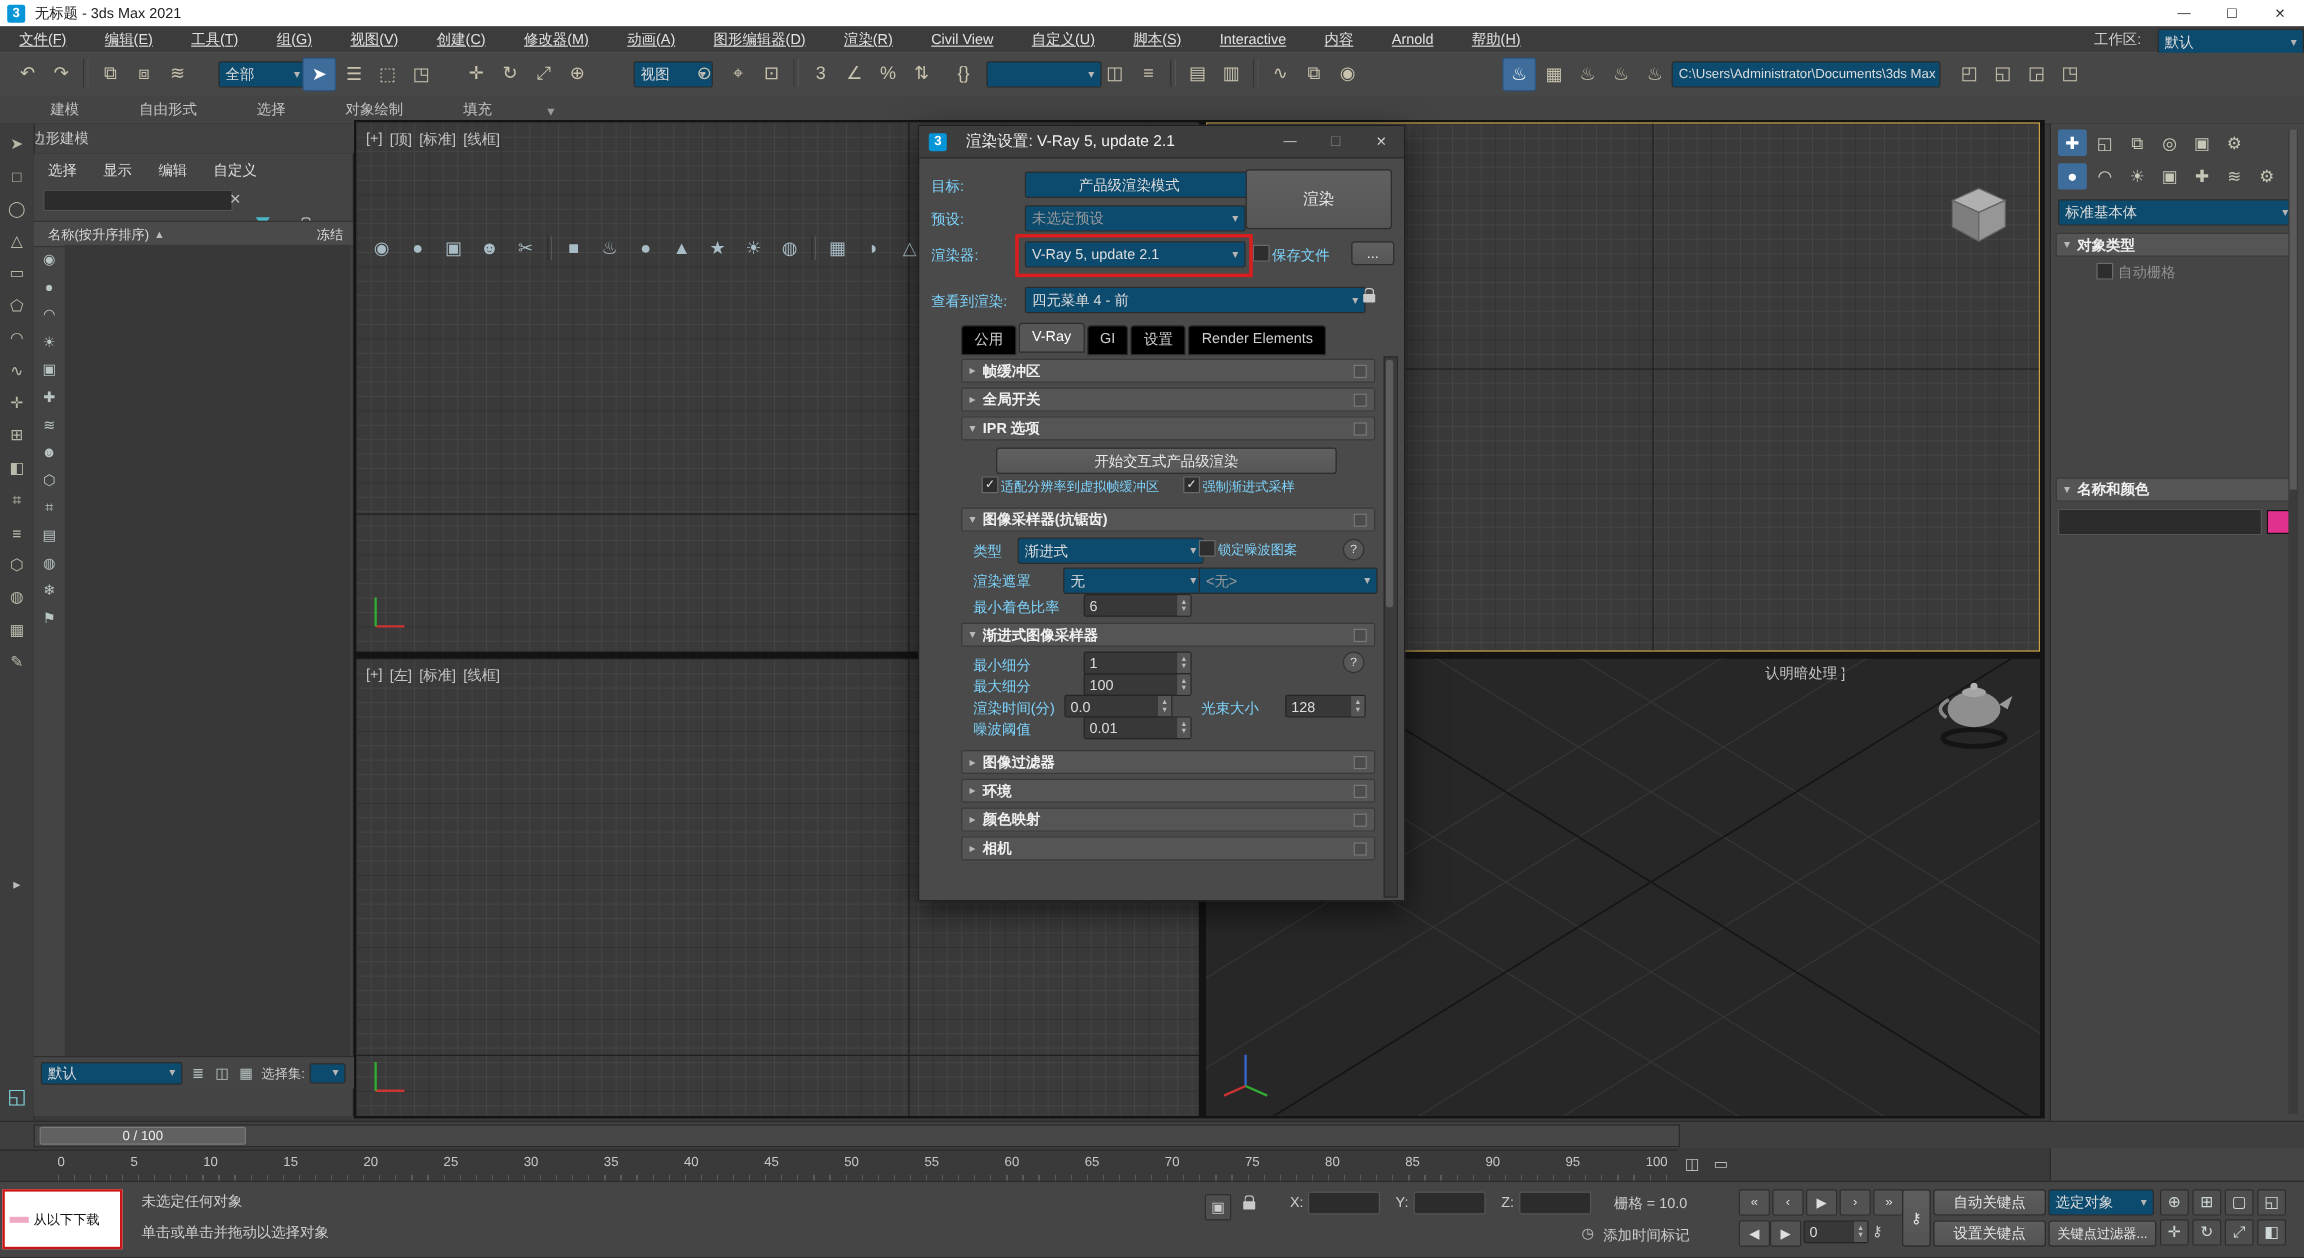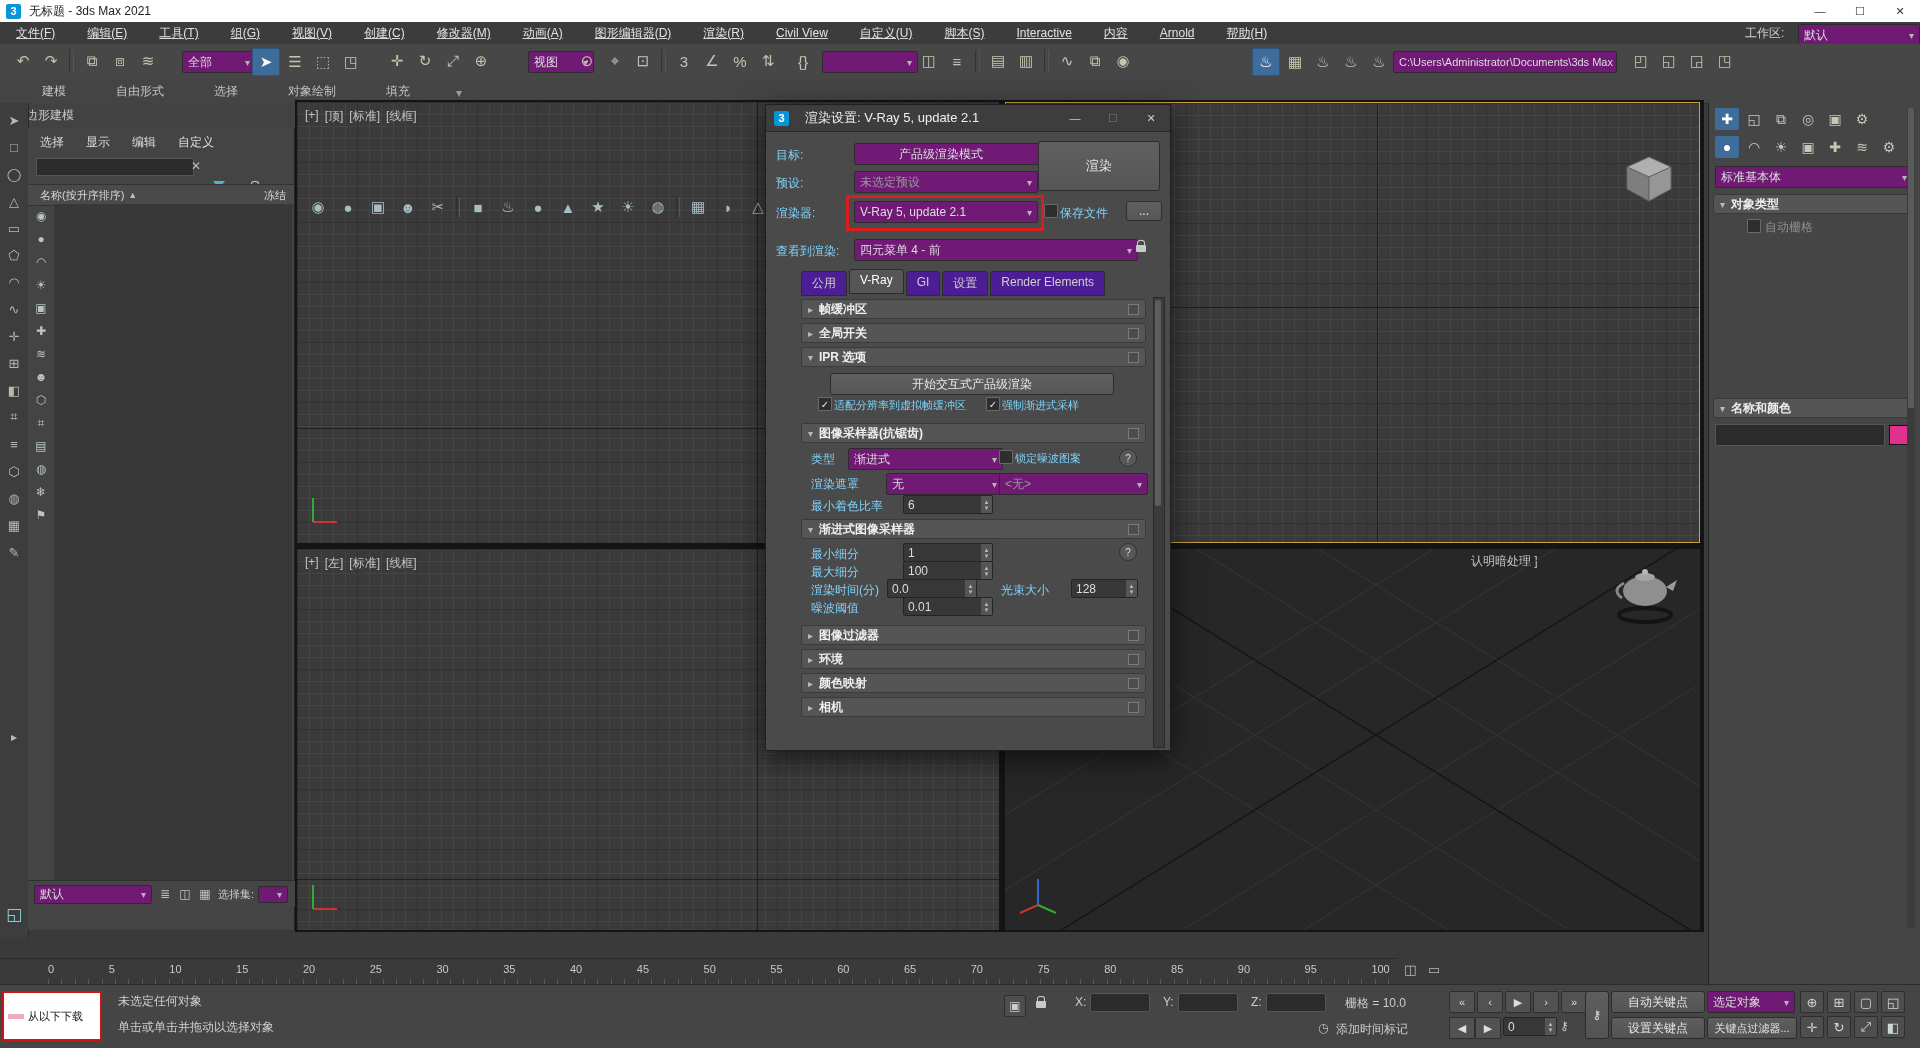--- a/index.html
+++ b/index.html
@@ -15,21 +15,21 @@
   .menubar{left:0;top:22px;width:1920px;height:22px;background:#3c3c3c;border-bottom:4px solid #a3a3a3;display:flex;align-items:center;text-decoration:underline;}
   .menu-item{padding:0 16px;height:22px;display:flex;align-items:center;color:#e2e2e2;font-size:12px;}
   .wslabel{color:#cfcfcf;}
   
   .toolbar{left:0;top:44px;width:1920px;height:36px;background:#474747;border-bottom:1px solid #2d2d2d;}
   .tgroup{position:absolute;top:4px;display:flex;align-items:center;gap:2px;}
   .tbi{width:26px;height:26px;display:flex;align-items:center;justify-content:center;color:#c9c3ae;font-size:15px;
        border-radius:2px;}
   .tbi.on{background:#3e6d9c;border:1px solid #2d567f;color:#fff;}
   .tbi.sep{width:3px;height:24px;border-left:1px solid #333;border-right:1px solid #555;color:transparent;margin:0 3px;}
-  .dd{background:#701a75;border:1px solid #2c2c2c;border-radius:2px;color:#ddd;display:flex;align-items:center;
+  .dd{background:#0c4a6e;border:1px solid #2c2c2c;border-radius:2px;color:#ddd;display:flex;align-items:center;
       padding:0 5px;height:20px;font-size:12px;white-space:nowrap;overflow:hidden;}
   .dd::after{content:"▾";margin-left:auto;color:#b5b5b5;font-size:10px;padding-left:5px;}
   .dd.dis{color:#9a9a9a;}
   
   .ribbontabs{left:0;top:80px;width:1920px;height:23px;background:#444;display:flex;align-items:flex-end;padding-left:30px;gap:26px;border-bottom:1px solid #2f2f2f;}
   .rtab{padding:3px 12px;color:#c3c3c3;}
   .ribbonpanel{left:0;top:103px;width:300px;height:25px;background:#424242;display:flex;align-items:center;border-bottom:1px solid #2f2f2f;}
   
   .leftstrip{left:0;top:103px;width:28px;height:827px;background:#3d3d3d;border-right:1px solid #2b2b2b;display:flex;flex-direction:column;align-items:center;padding-top:8px;gap:9px;}
   .lsi{width:20px;height:18px;color:#b9b9a9;font-size:13px;display:flex;align-items:center;justify-content:center;}
@@ -69,21 +69,21 @@
   .rollstack{position:absolute;left:35px;width:345px;display:flex;flex-direction:column;gap:4px;}
   .rollstack .roll{position:relative;left:0;width:100%;}
   .cb{width:12px;height:12px;background:#2e2e2e;border:1px solid #6a6a6a;border-radius:1px;display:inline-flex;align-items:center;justify-content:center;color:#e6e6e6;font-size:10px;flex:none;}
   .spin{position:absolute;height:17px;background:#383838;border:1px solid #252525;border-radius:2px;color:#ddd;display:flex;align-items:center;font-size:12px;}
   .spin .v{flex:1;padding:0 4px;}
   .spin .ar{width:11px;height:100%;background:#555;display:flex;flex-direction:column;align-items:center;justify-content:center;color:#bbb;}
   .spin .ar::before{content:"▴";font-size:7px;line-height:6px;}
   .spin .ar::after{content:"▾";font-size:7px;line-height:6px;}
   .qbtn{position:absolute;width:16px;height:16px;border-radius:50%;background:#585858;border:1px solid #333;color:#ddd;font-size:10px;display:flex;align-items:center;justify-content:center;}
   .dtabs{position:absolute;left:35px;top:166px;display:flex;gap:2px;}
-  .dtab{padding:3px 10px;background:#4c1d95;border:1px solid #2c2c2c;border-radius:3px 3px 0 0;color:#cfcfcf;font-size:12px;}
+  .dtab{padding:3px 10px;background:#000000;border:1px solid #2c2c2c;border-radius:3px 3px 0 0;color:#cfcfcf;font-size:12px;}
   .dtab:nth-child(2){background:#565656;color:#fff;position:relative;top:-2px;padding-bottom:5px;}
   .redbox{position:absolute;border:3px solid #d81e1e;z-index:5;}
   .dscroll{position:absolute;left:387px;top:192px;width:10px;height:449px;background:#3b3b3b;border:1px solid #2a2a2a;}
   .dscroll .thumb{position:absolute;left:1px;top:2px;width:6px;height:206px;background:#5d5d5d;border-radius:2px;}
   
   .cmd{left:1708px;top:103px;width:212px;height:881px;background:#454545;border-left:1px solid #262626;}
   .cmdtabs{position:absolute;left:6px;top:5px;display:flex;gap:3px;}
   .cti{width:24px;height:22px;display:flex;align-items:center;justify-content:center;color:#c7c7b8;font-size:14px;border-radius:2px;}
   .cti.on{background:#3e6d9c;color:#fff;}
   .cmdcats{position:absolute;left:6px;top:33px;display:flex;gap:3px;}
@@ -571,20 +571,25 @@
       <span class="arr">▾</span>
         <span>名称和颜色</span>
     </div>
     <input style="position: absolute; left: 6px; top: 321px; width: 164px; height: 18px; background: rgb(44, 44, 44); border: 1px solid rgb(85, 85, 85); color: rgb(221, 221, 221);">
     <span style="position:absolute;left:180px;top:322px;width:18px;height:18px;background:#e0318f;border:1px solid #111;" title="#e0318f"></span>
     <div style="position:absolute;left:198px;top:5px;width:8px;height:820px;background:#3b3b3b;">
       <div style="position:absolute;left:1px;top:0;width:6px;height:300px;background:#5a5a5a;"></div>
     </div>
   </div>
 
+  <div class="abs timeslider">
+    <div class="tstrack">
+      <div class="tshandle">0 / 100</div>
+    </div>
+  </div>
 
   <div class="abs ruler">
     <div class="ticks">
 
     <span>0</span>
         <span>5</span>
         <span>10</span>
         <span>15</span>
         <span>20</span>
         <span>25</span>

